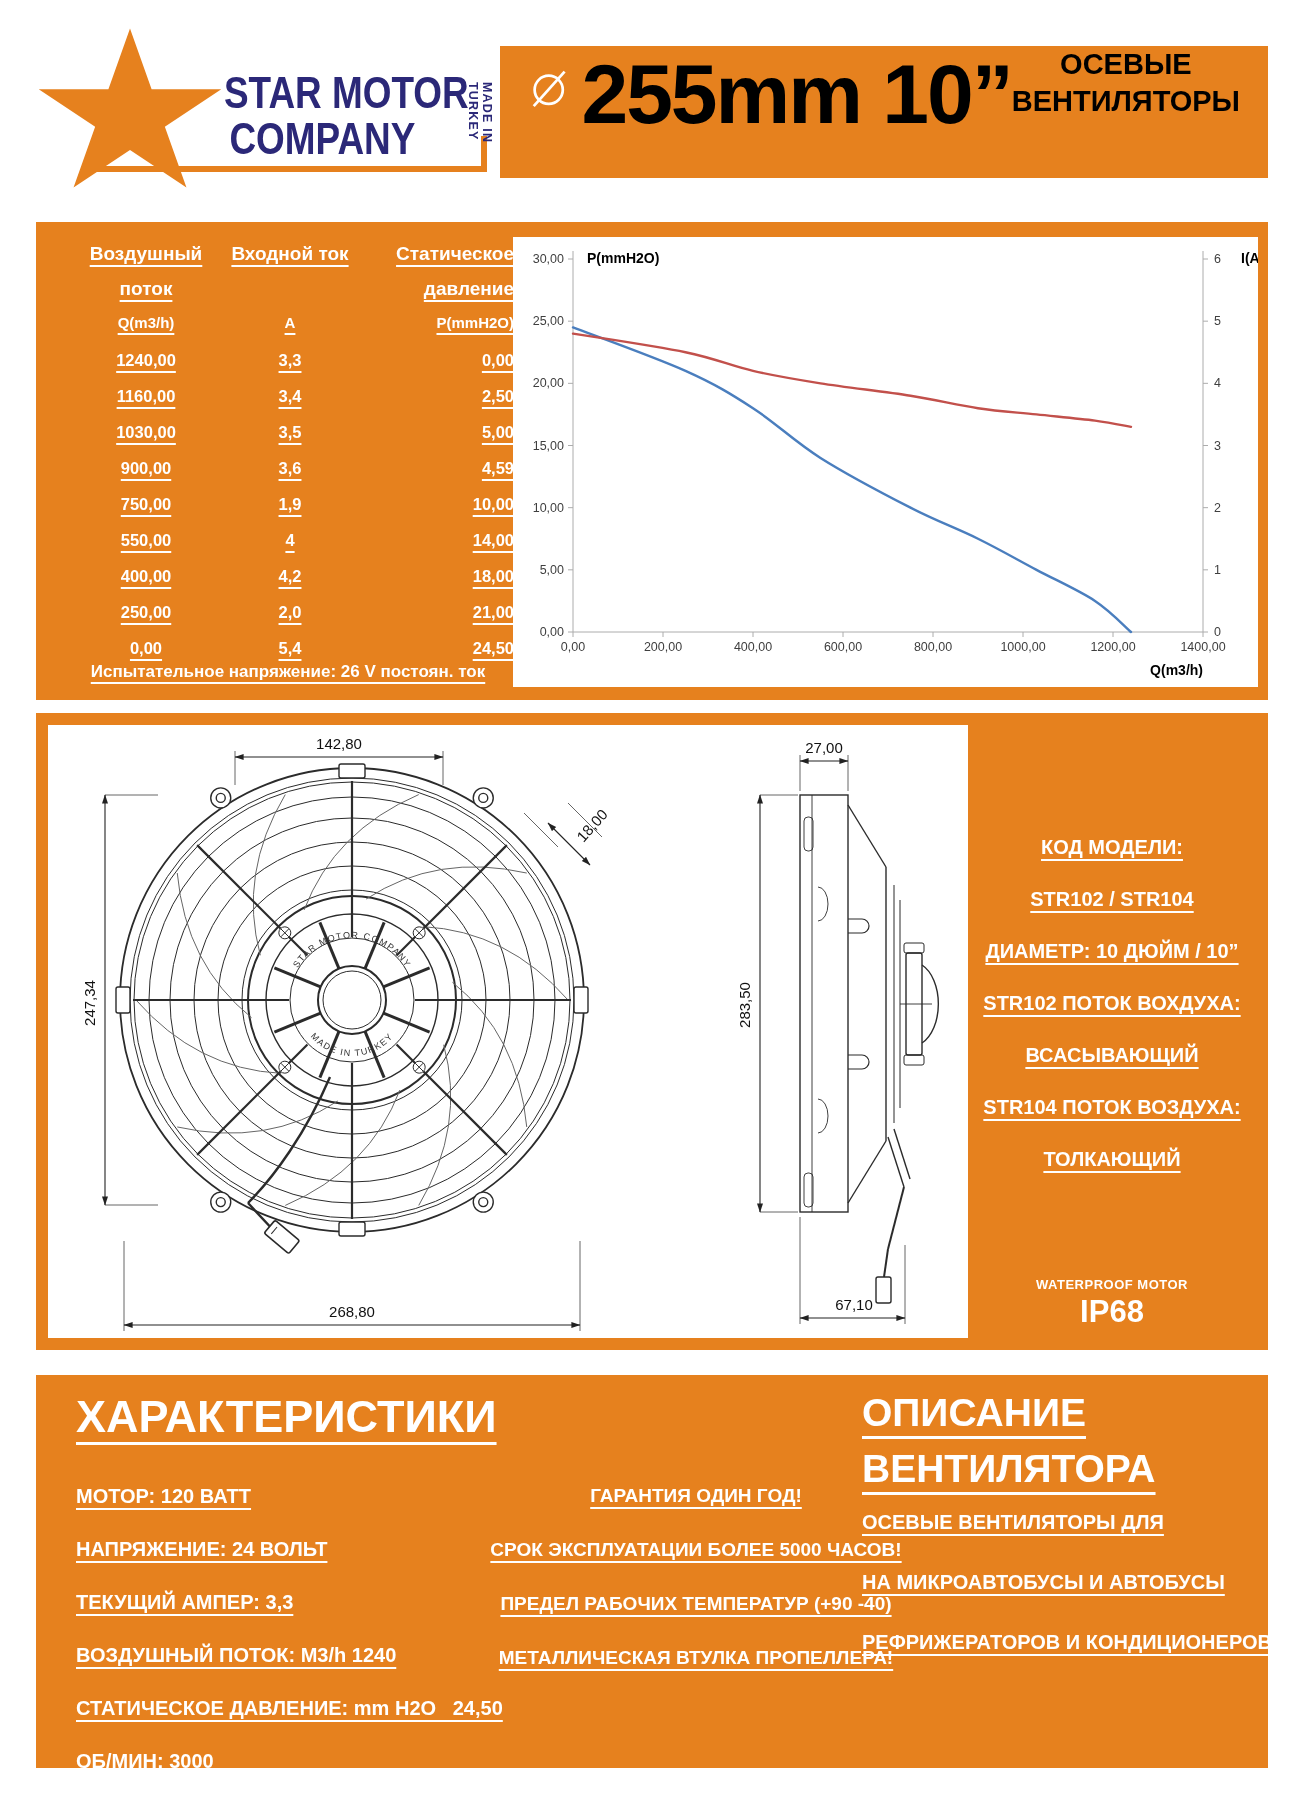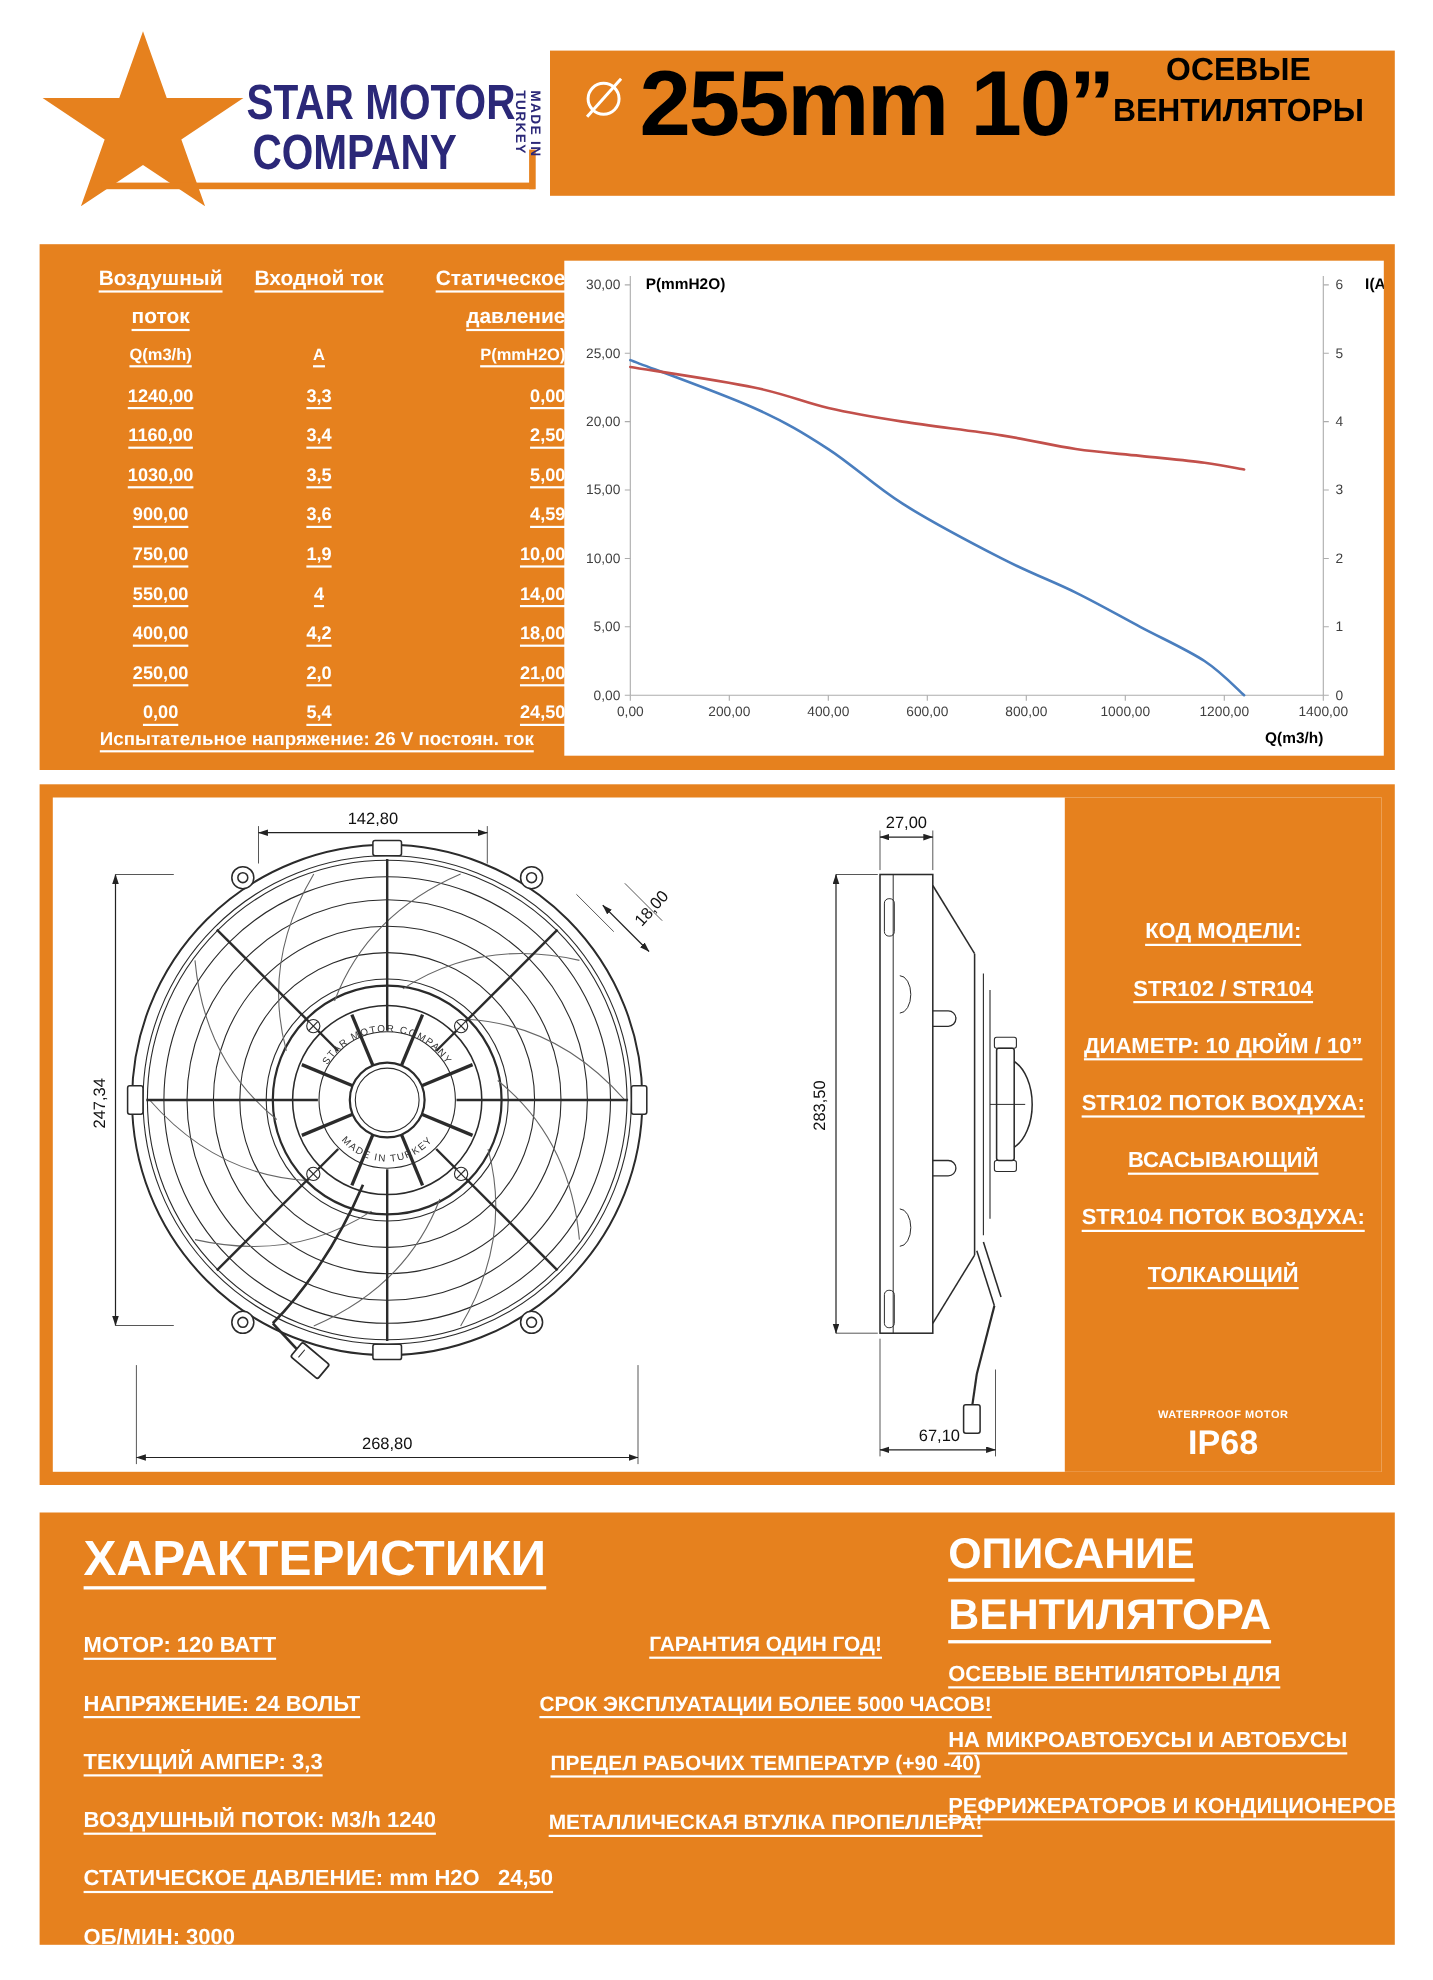--- a/index.html
+++ b/index.html
@@ -49,21 +49,21 @@
   .chart-box svg{display:block;width:745px;height:450px;}
 
   
   .panel-draw{left:36px;top:713px;width:1232px;height:637px;background:#fff;
     border:12px solid var(--accent);}
   #drawSvg{position:absolute;left:0;top:0;width:920px;height:613px;}
   .model-block{position:absolute;right:0;top:0;width:288px;height:613px;background:var(--accent);
     color:#fff;text-align:center;font-weight:700;}
   .model-lines{padding-top:110px;}
   .model-lines .mline{font-size:20px;height:52px;line-height:24px;}
-  .wp-label{position:absolute;bottom:46px;width:100%;font-size:10px;letter-spacing:0.5px;}
+  .wp-label{position:absolute;bottom:46px;width:100%;font-size:13px;letter-spacing:0.5px;}
   .ip-label{position:absolute;bottom:8px;width:100%;font-size:31px;}
 
   .dimtxt{font-size:15px;fill:#111;font-weight:400;}
   .hubtxt{font-size:9px;letter-spacing:1.3px;fill:#333;}
 
   
   .panel-bottom{left:36px;top:1375px;width:1232px;height:393px;color:#fff;}
   .chars{position:absolute;left:40px;top:16px;width:430px;font-weight:700;}
   .chars .h1{font-size:45px;margin-bottom:42px;white-space:nowrap;}
   .char-item{font-size:20px;height:53px;white-space:nowrap;}

